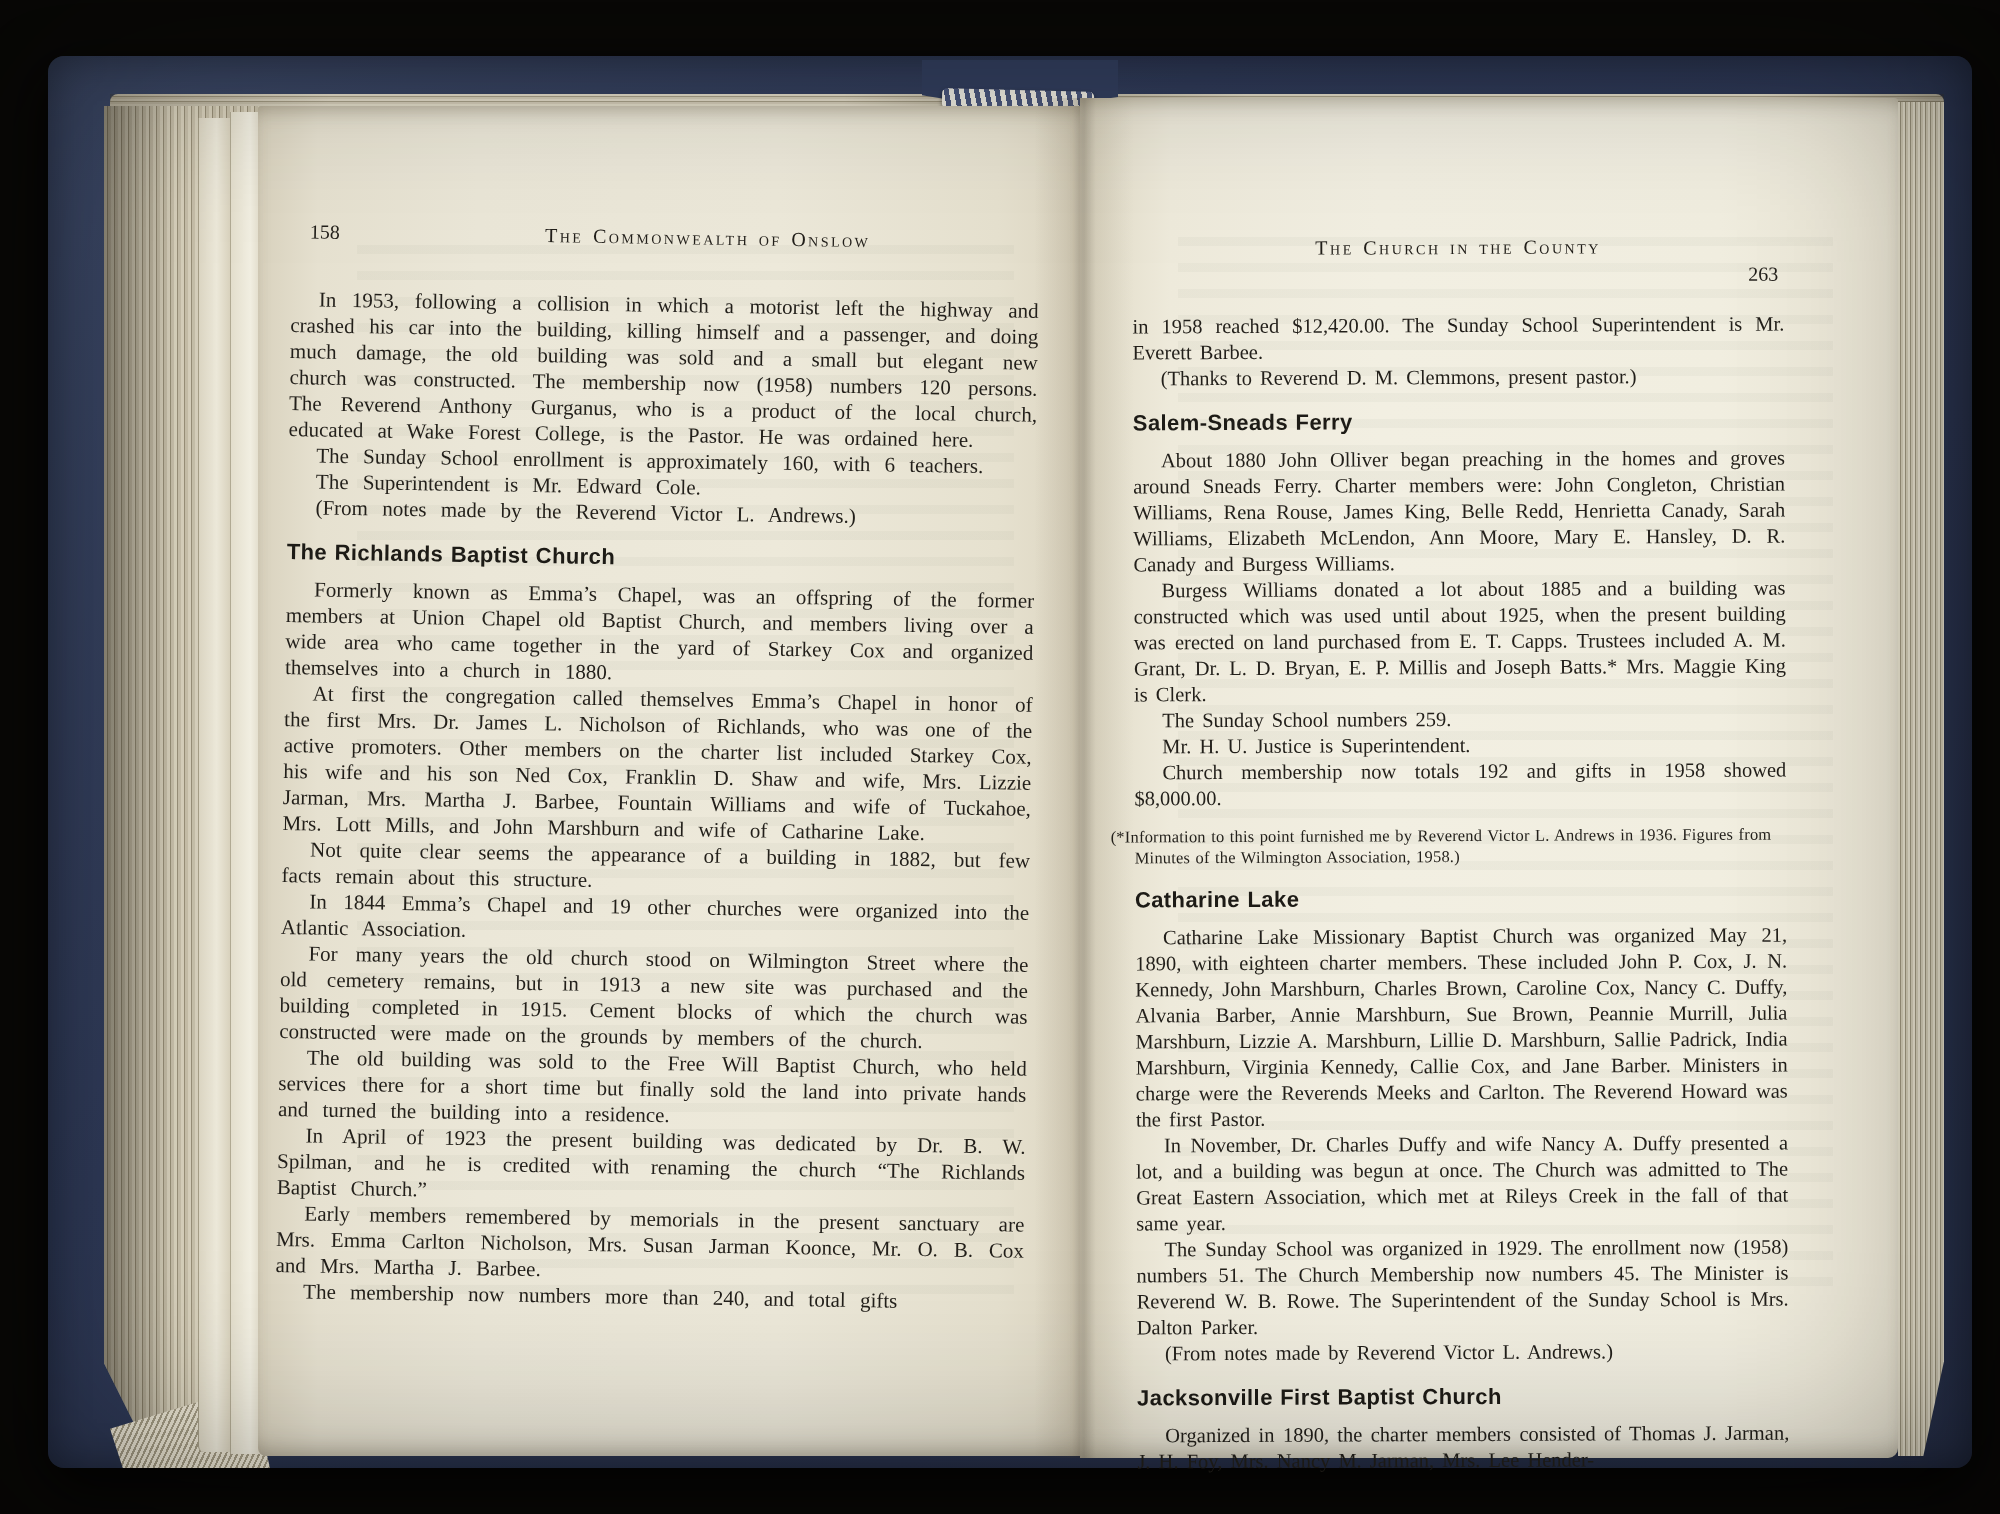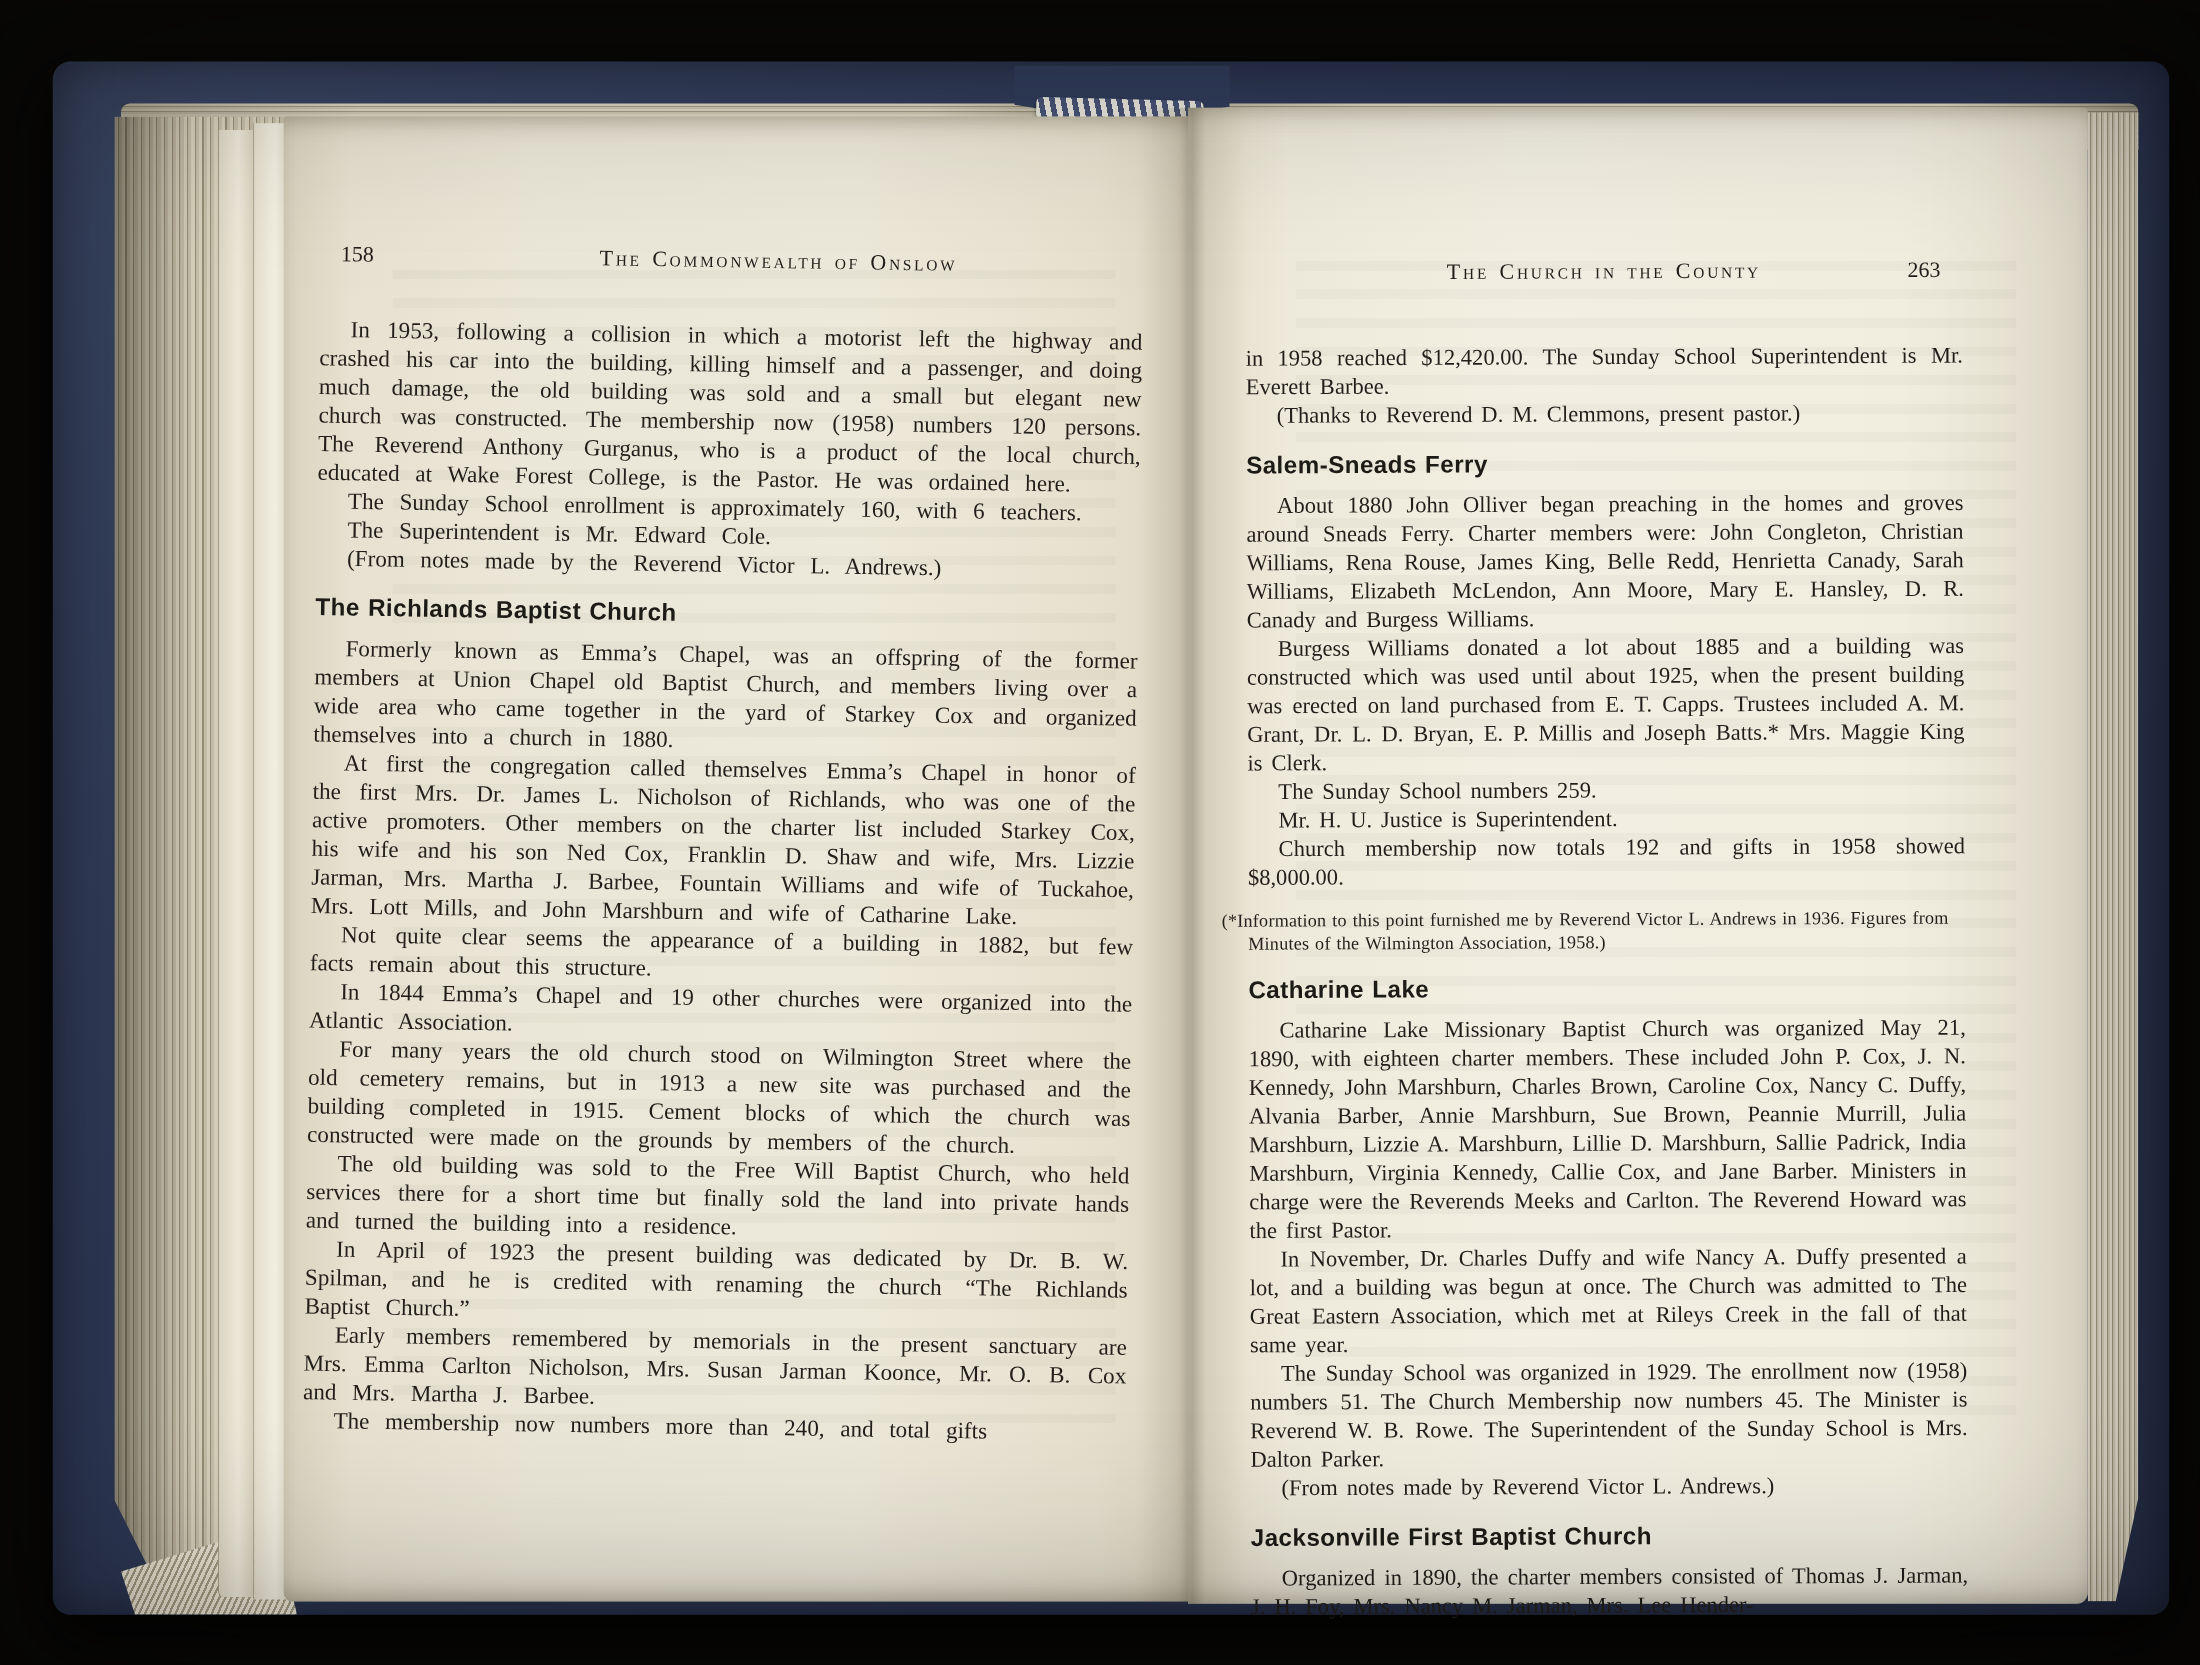--- a/index.html
+++ b/index.html
@@ -100,21 +100,21 @@
     font-size:20.5px;line-height:26px;word-spacing:3px;
     transform:rotate(-0.25deg);transform-origin:50% 0;
   }
   .pagehead{position:relative;height:26px;font-size:20px;line-height:26px;word-spacing:2px;text-align:center;}
   .textcol-left .pagehead{margin-bottom:42px;}
   .textcol-right .pagehead{margin-bottom:52px;}
   .running-title{font-variant:small-caps;letter-spacing:2.5px;display:inline-block;}
   .textcol-left .running-title{transform:translateX(42px);}
   .pagenum{position:absolute;top:0;}
   .pagenum-left{left:18px;}
-  .pagenum-right{right:20px;}
+  .pagenum-right{right:6px;margin-top:28px;}
   .blocks p,.blocks h3{margin:0;padding:0;}
   .blk-p{text-indent:28px;}
   .blk-pc{text-indent:0;}
   .blk-h{
     font-family:"Liberation Sans","DejaVu Sans",sans-serif;
     font-weight:700;font-size:22px;line-height:26px;
     letter-spacing:.4px;word-spacing:1px;text-align:left;text-indent:0;
     margin:19px 0 11px !important;color:#1d1b16;
   }
   .blk-fn{

